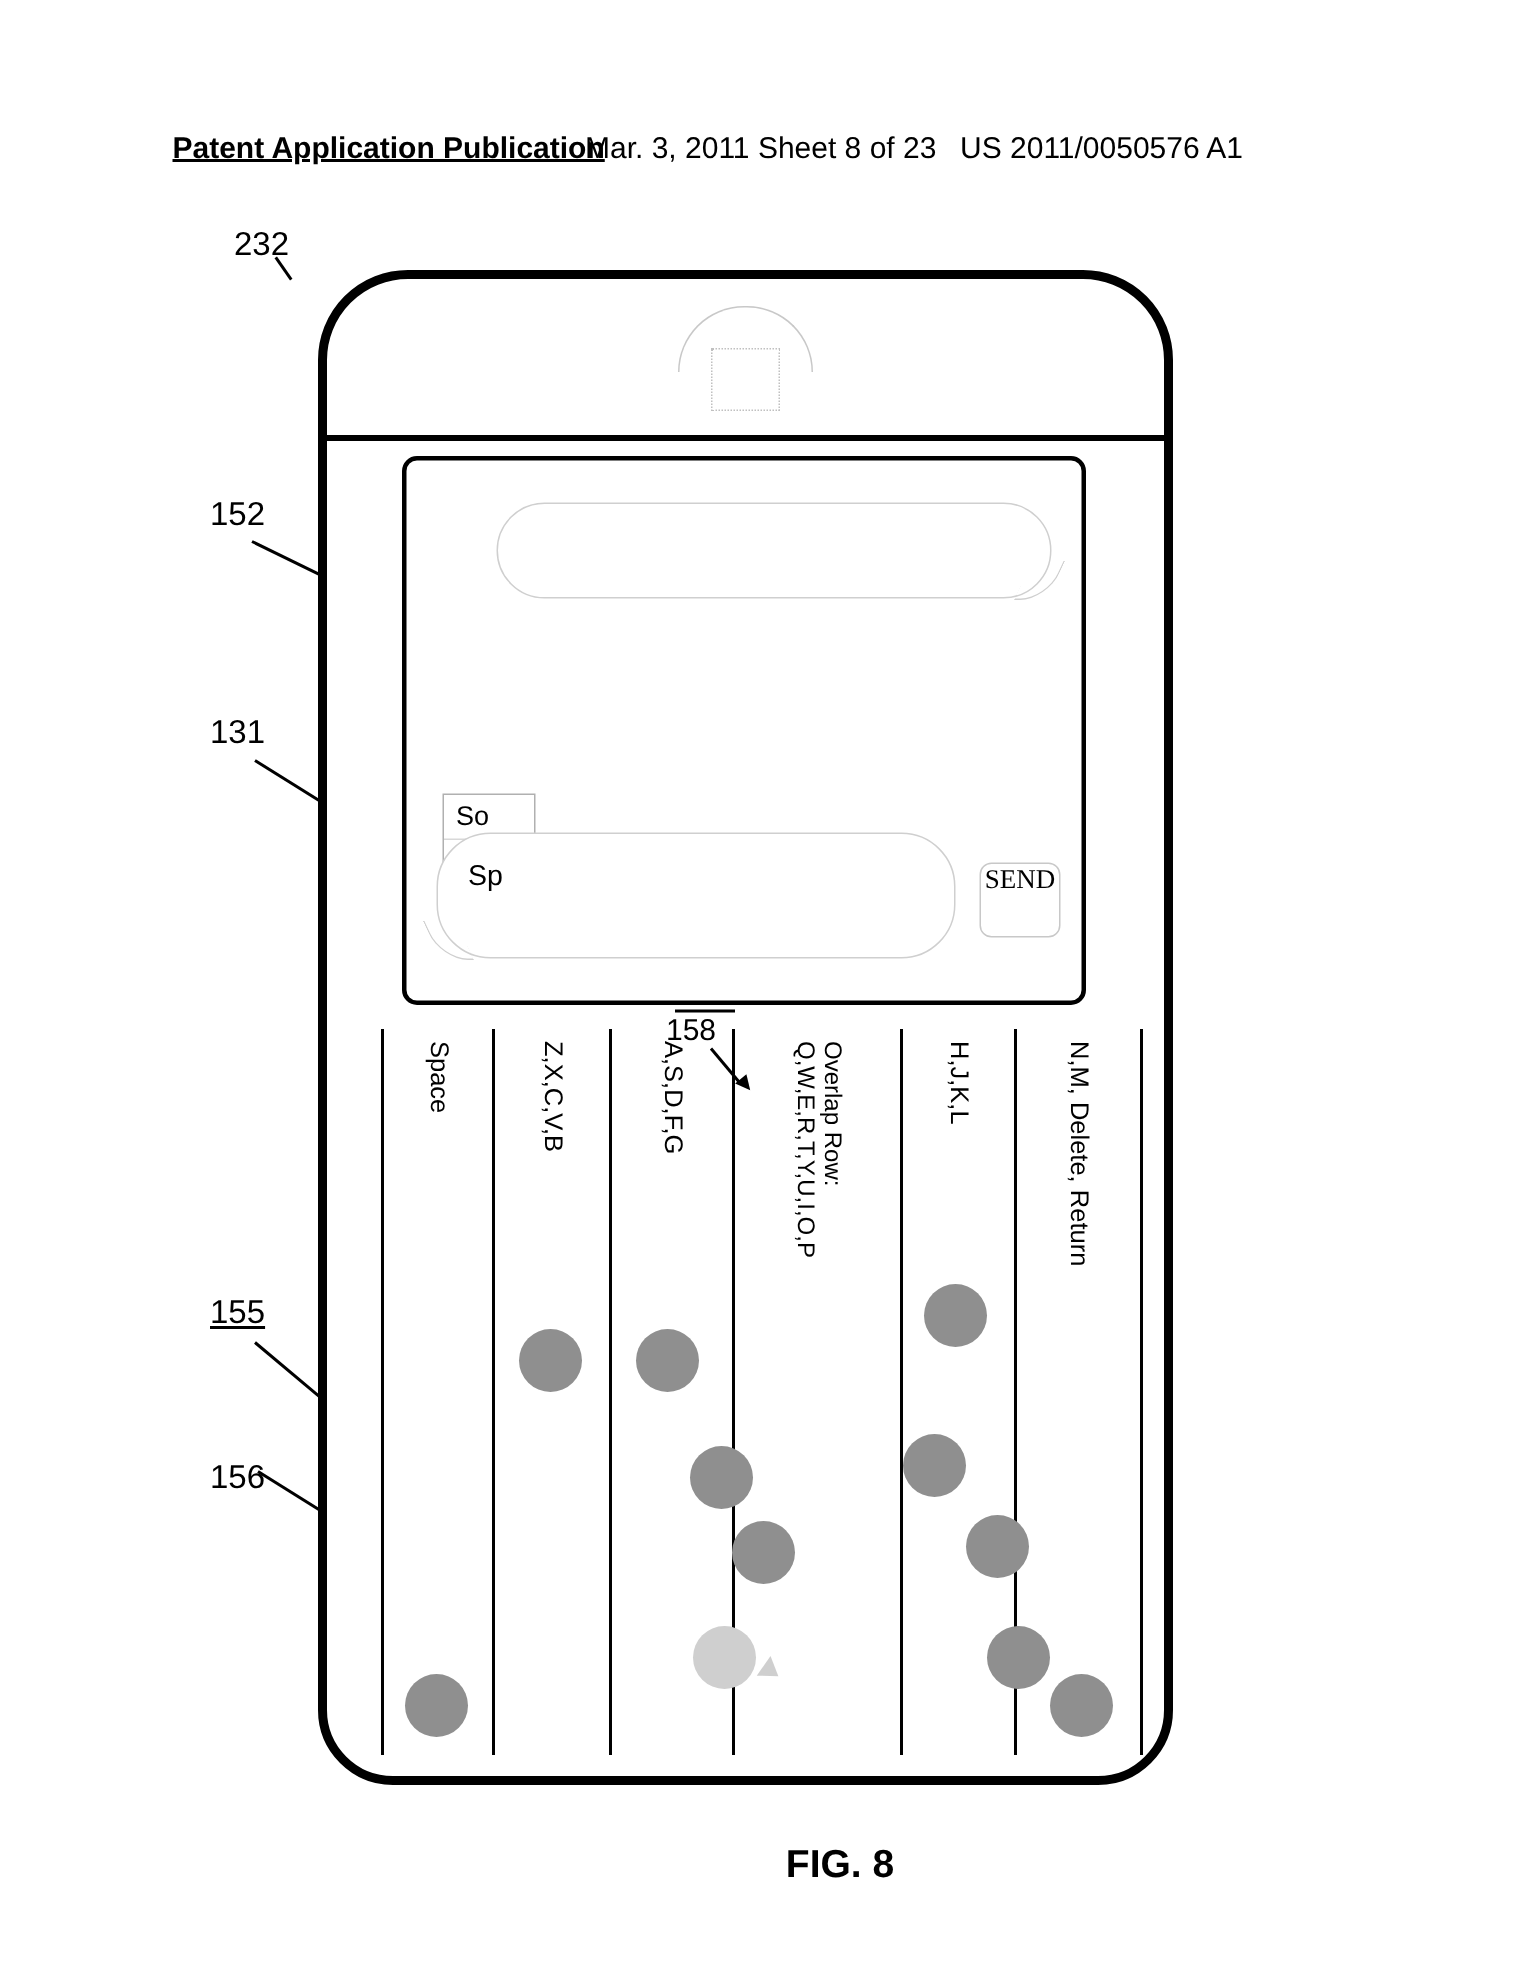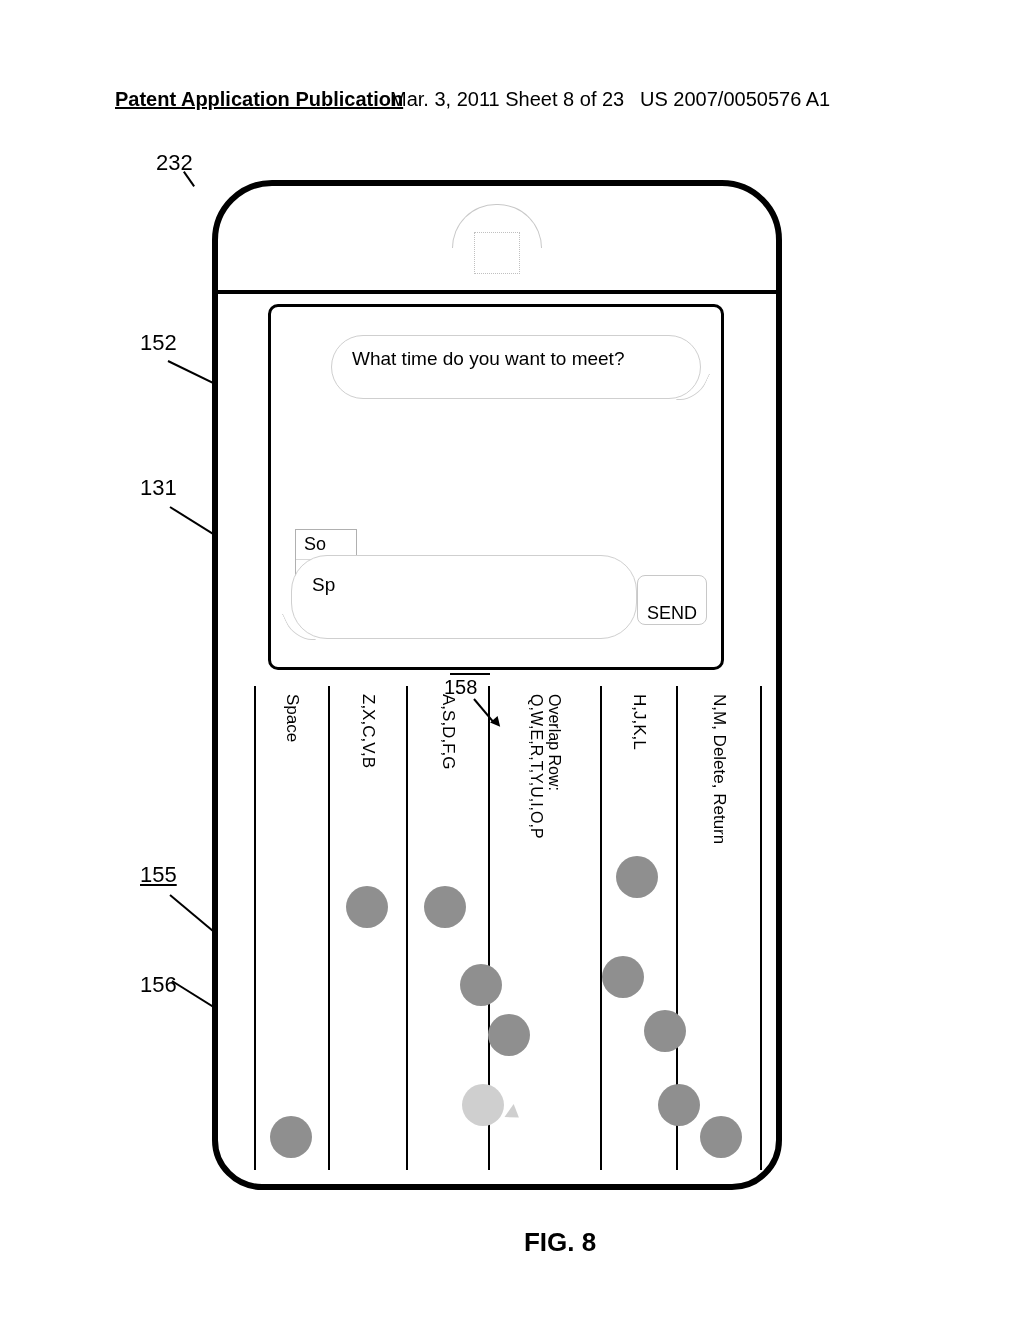--- a/index.html
+++ b/index.html
@@ -96,25 +96,26 @@
     width: 62px;
     border: 1px solid #b0b0b0;
     font-size: 18px;
     background: #fff;
   }
   .popup div { padding: 4px 8px; }
   .popup div + div { border-top: 1px solid #d8d8d8; }
   .send {
     position: absolute;
     top: 268px; right: 14px;
-    width: 70px; height: 50px;
+    width: 54px; height: 50px;
     border: 1px solid #c8c8c8;
     border-radius: 8px;
-    display: flex; align-items: flex-end; justify-content: center;
+    display: flex; align-items: flex-start; justify-content: center;
     font-size: 18px;
+    font-family: Liberation Serif, serif;
   }
 
   
   .kbd {
     position: absolute;
     top: 500px; left: 10px; right: 10px; bottom: 14px;
   }
   .col {
     position: absolute;
     top: 0; bottom: 0;
@@ -186,21 +187,21 @@
     font-weight: bold;
     margin-left: 48px;
   }
 </style>
 </head>
 <body>
 
 <div class="header">
   <span class="left">Patent Application Publication</span>
   <span class="mid">Mar. 3, 2011  Sheet 8 of 23</span>
-  <span class="right">US 2007/0050576 A1</span>
+  <span class="right">US 2011/0050576 A1</span>
 </div>
 
 <div class="ref" style="left:156px; top:150px;">232</div>
 <div class="tick" style="left:180px; top:178px;"></div>
 
 <div class="ref" style="left:140px; top:330px;">152</div>
 <div class="lead" style="left:168px; top:360px; width:78px; transform: rotate(26deg);"></div>
 <div class="arrowhead" style="left:238px; top:388px; transform: rotate(26deg);"></div>
 
 <div class="ref" style="left:140px; top:475px;">131</div>
@@ -215,21 +216,20 @@
 <div class="lead" style="left:172px; top:980px; width:80px; transform: rotate(32deg);"></div>
 <div class="arrowhead" style="left:240px; top:1018px; transform: rotate(32deg);"></div>
 
 <div class="phone">
   <div class="speaker-arc"></div>
   <div class="cam"></div>
   <div class="topline"></div>
 
   <div class="chat">
     <div class="bubble b1">
-      <span>What time do you want to meet?</span>
       <span class="tail-r"></span>
     </div>
     <div class="popup">
       <div>So</div>
       <div>Sp</div>
     </div>
     <div class="bubble b3">
       <span>Sp</span>
       <span class="tail-l"></span>
     </div>

